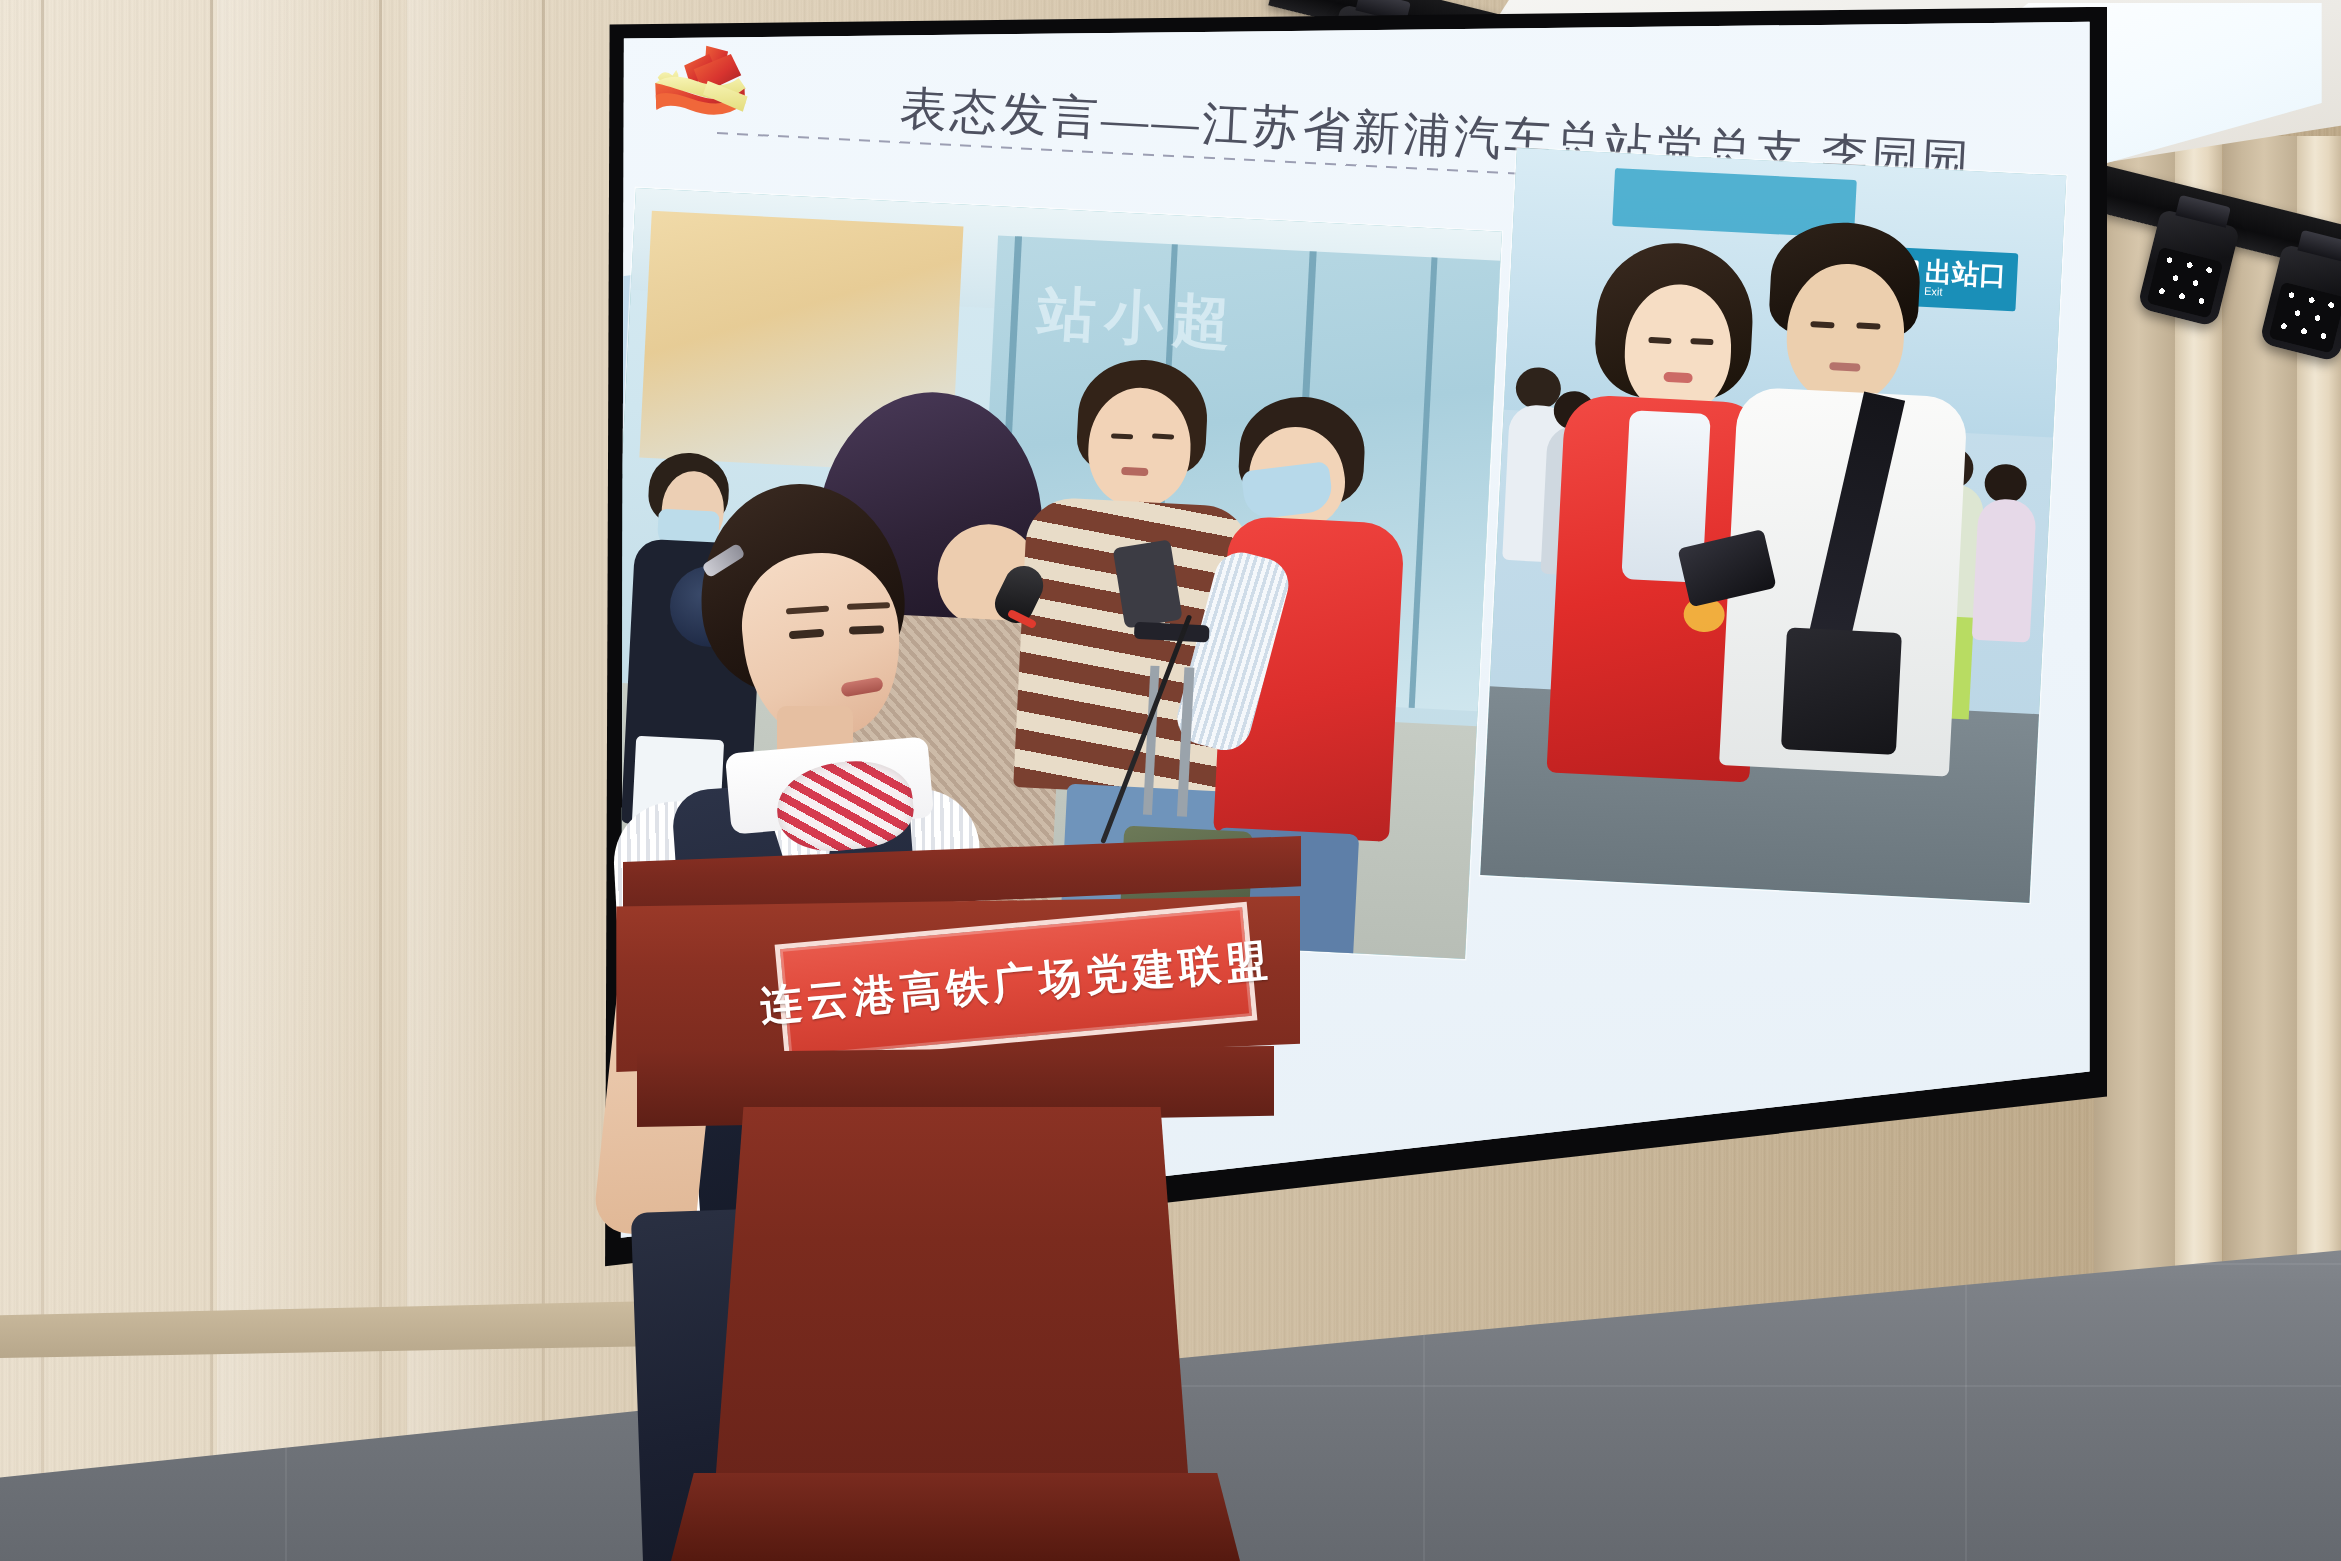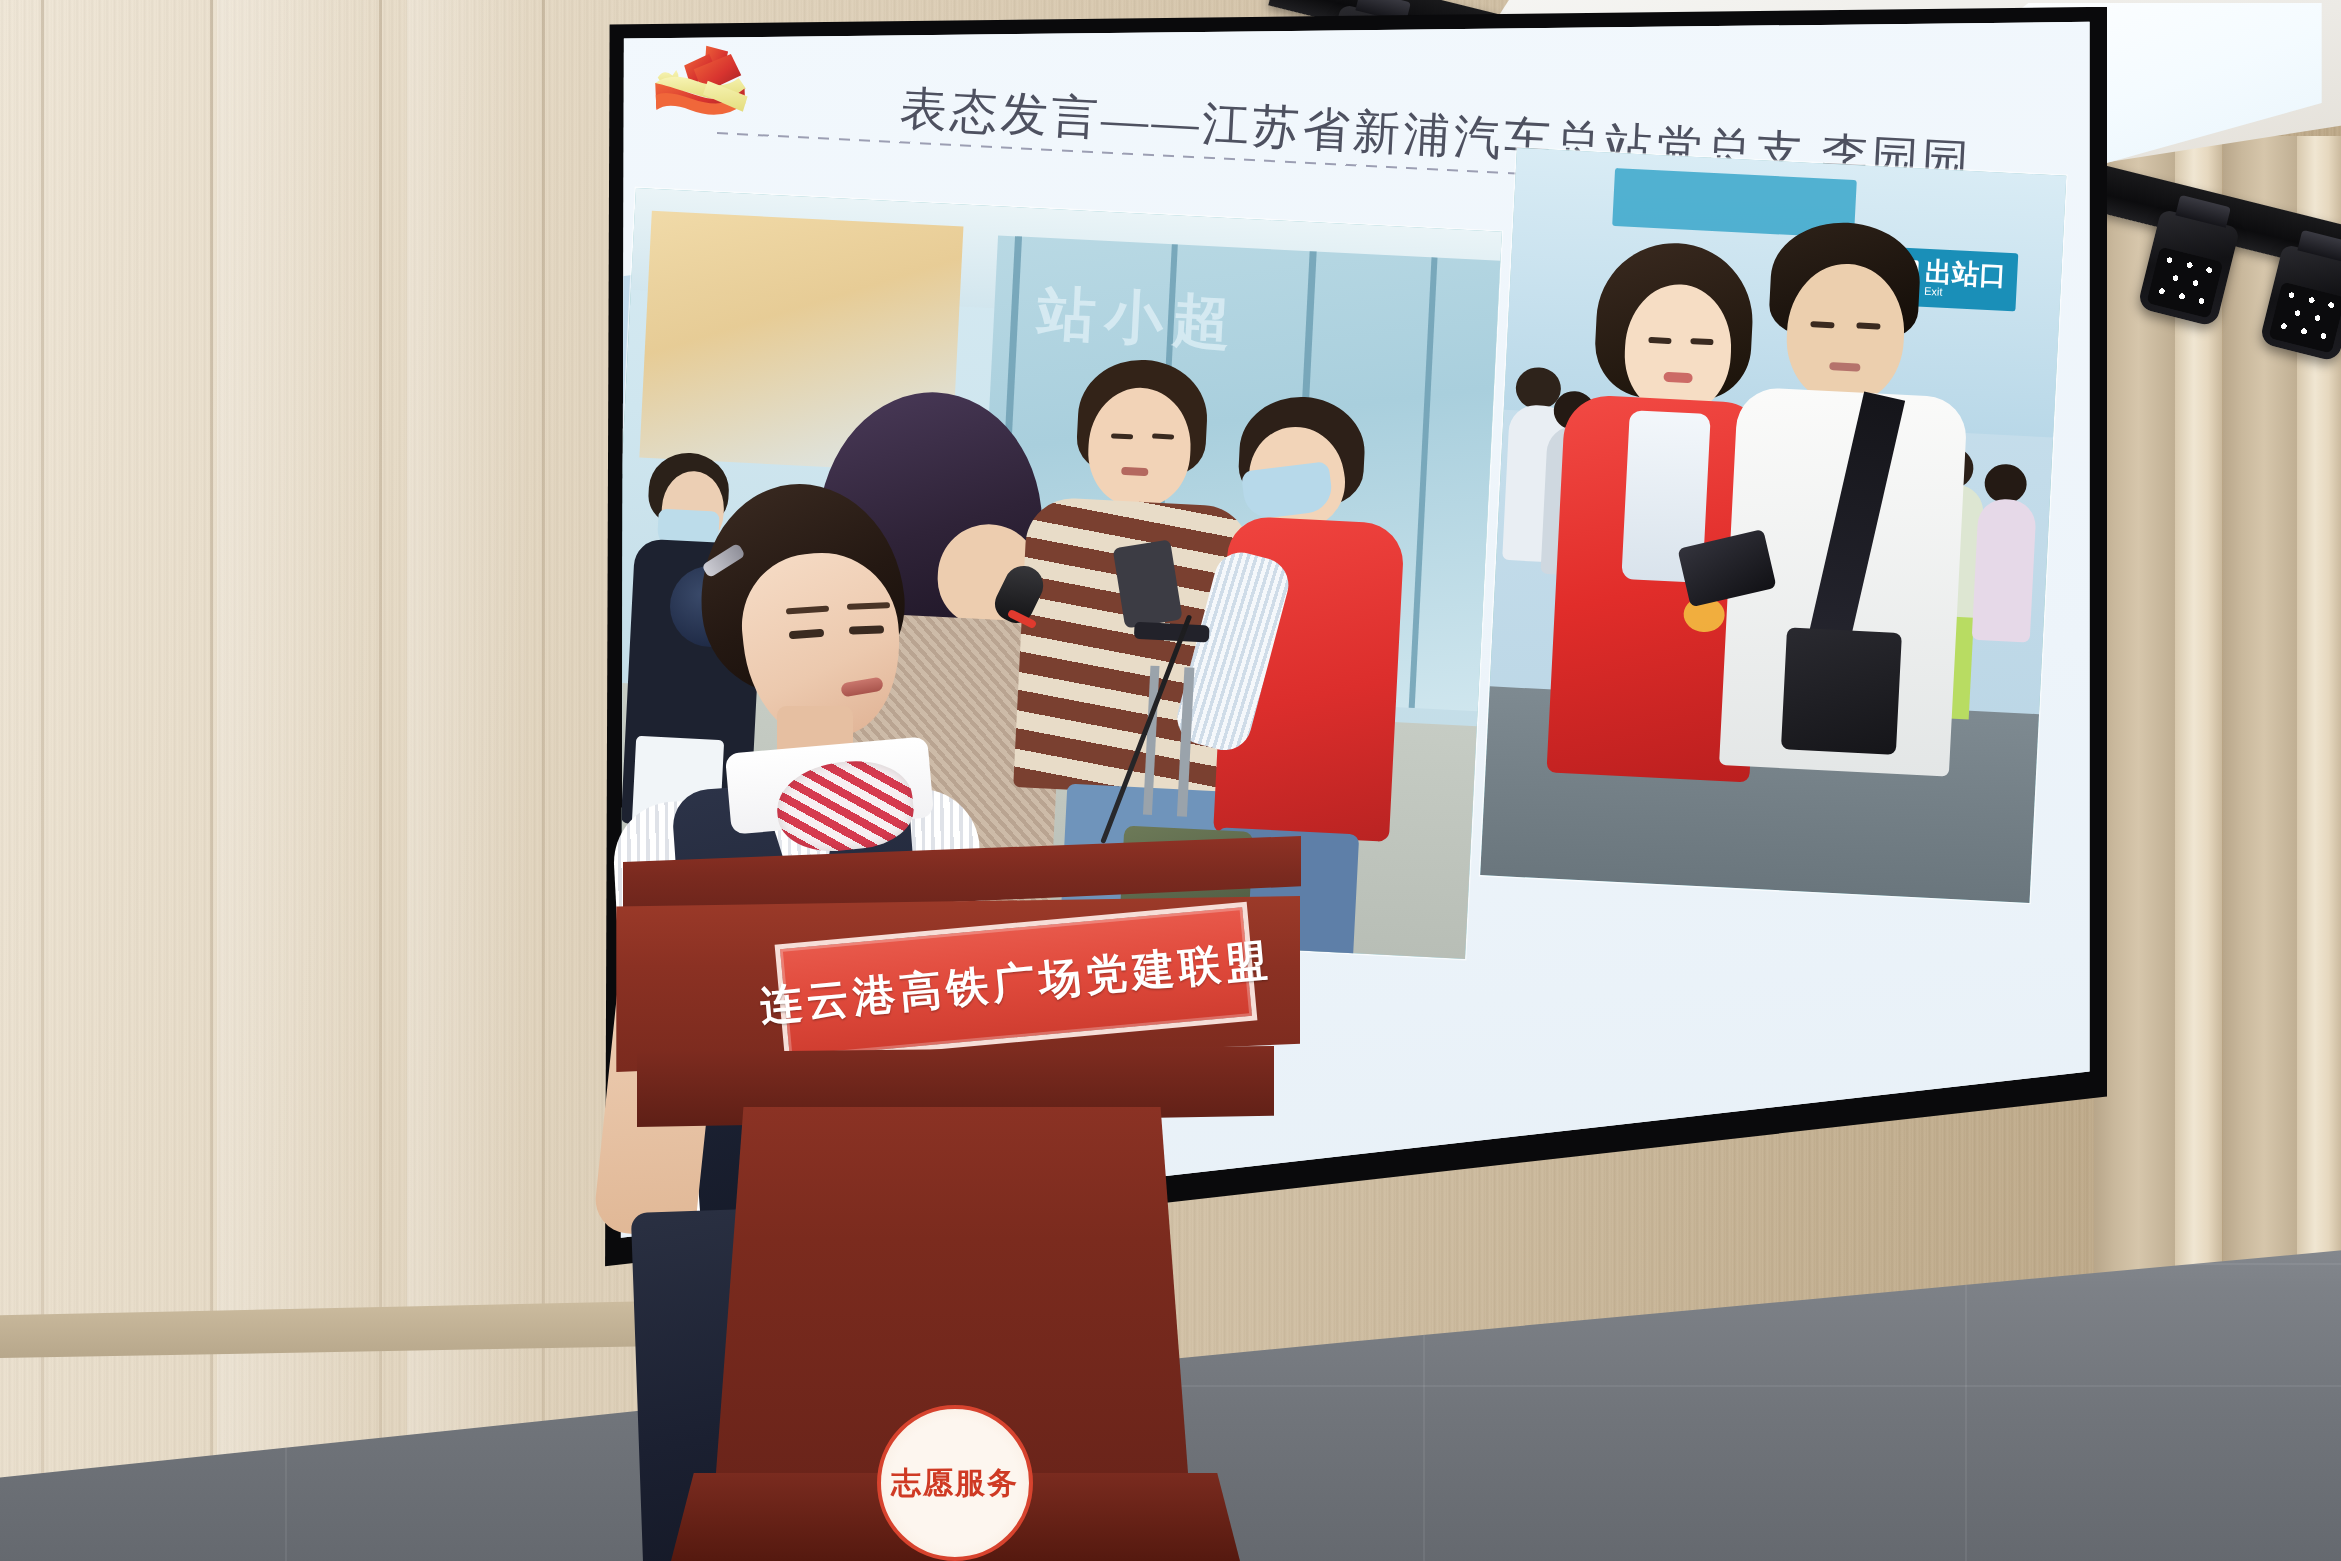--- a/index.html
+++ b/index.html
@@ -638,19 +638,16 @@
     <div class="mic-ring"></div>
 
     <div class="podium-top"></div>
     <div class="podium-face"></div>
     <div class="podium-plate">
       <span>连云港高铁广场党建联盟</span>
     </div>
     <div class="podium-mid"></div>
     <div class="podium-col"></div>
     <div class="podium-base"></div>
-    <div class="podium-seal">
-      <span>志愿服务</span>
-    </div>
   </div>
 
 </div>
 
 
 </body></html>

